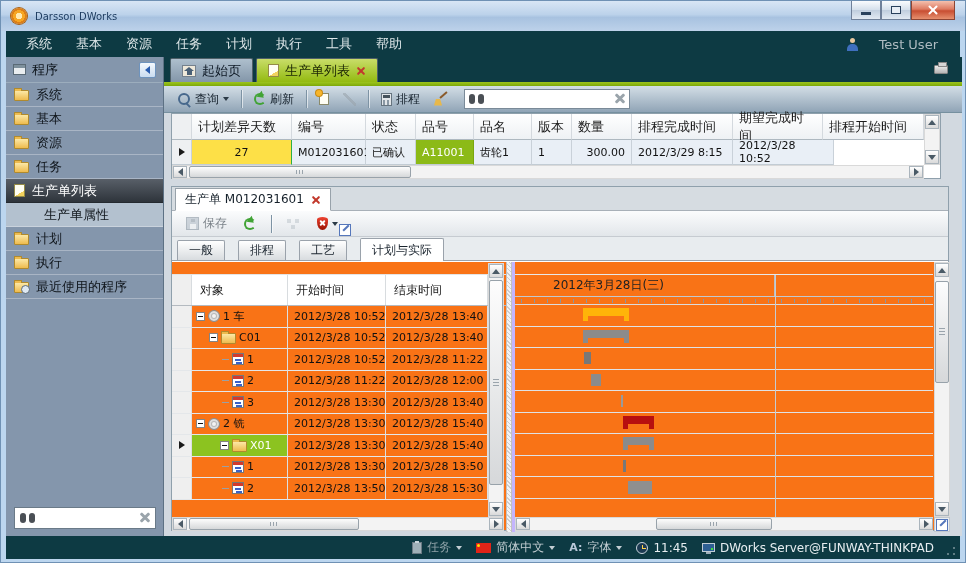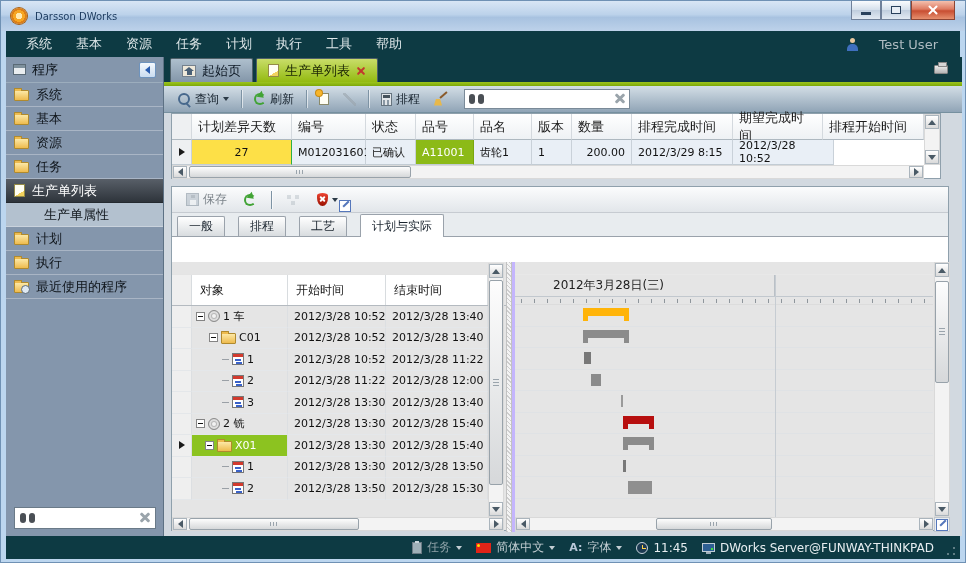--- a/index.html
+++ b/index.html
@@ -89,21 +89,21 @@
   
   .docpanel{position:absolute;left:7px;top:129px;width:778px;height:345px;background:#fff;border:1px solid #8fa0ac}
   .doc-tabs{height:24px;background:#d6dce1;border-bottom:1px solid #a8b0b8;display:flex;align-items:flex-end;padding-left:3px}
   .doc-tab{height:23px;margin-bottom:-1px;background:#fff;border:1px solid #98a2aa;border-bottom:1px solid #fff;display:flex;align-items:center;gap:7px;padding:0 9px;font-size:12px;color:#15202a}
   .doc-toolbar{height:26px;background:linear-gradient(#fbfcfd,#e2e6ea);border-bottom:1px solid #c6cbd1;display:flex;align-items:center;gap:5px;padding:0 8px;position:relative}
   .ext-slot{position:absolute;right:10px;top:6px}
   .subtabs{height:24px;background:#e8eceF;display:flex;align-items:flex-end;gap:13px;padding-left:5px;border-bottom:1px solid #9aa2ab}
   .subtab{height:20px;display:flex;align-items:center;padding:0 11px;font-size:12px;color:#1a242e;border:1px solid #9aa2ab;border-bottom:none;
     border-radius:2px 2px 0 0;background:linear-gradient(#ffffff,#d8dcdf)}
   .subtab.active{height:23px;background:#fff;margin-bottom:-1px}
-  .splitzone{position:absolute;left:0;top:75px;right:0;bottom:0;background:#e5e5e5}
+  .splitzone{position:absolute;left:0;top:75px;right:0;bottom:0;background:#f97316}
 
   
   .treepane{position:absolute;left:0;top:0;width:334px;height:270px}
   .tp-top{height:13px;border-bottom:1px solid #e4e4e4}
   .tp-head{display:flex;height:31px;border-bottom:1px solid #b4bac0}
   .t-hcell{flex:0 0 auto;display:flex;align-items:center;padding:0 8px;font-size:12px;color:#1a1a1a;border-right:1px solid #d8dcdf;background:#fff}
   .t-row{display:flex;height:21.5px}
   .t-cell{flex:0 0 auto;display:flex;align-items:center;gap:3px;padding:0 6px;font-size:11px;color:#111;border-right:1px solid #dcdfe2;border-bottom:1px solid #e4e7ea;overflow:hidden;white-space:nowrap}
   .t-selcell{background:#efefef;justify-content:center;padding:0}
   .t-obj.sel{background:#8cc320;color:#fff}
@@ -364,21 +364,21 @@
       <div class="g-row">
           <div class="g-dcell g-sel" style="width:20px">
             <span class="ind"></span>
           </div>
           <div class="g-dcell c-green" style="width:100px">27</div>
           <div class="g-dcell" style="width:74px">M012031601</div>
           <div class="g-dcell" style="width:50px">已确认</div>
           <div class="g-dcell c-olive" style="width:58px">A11001</div>
           <div class="g-dcell" style="width:58px">齿轮1</div>
           <div class="g-dcell" style="width:40px">1</div>
-          <div class="g-dcell" style="width:60px;justify-content:flex-end">200.00</div>
+          <div class="g-dcell" style="width:60px;justify-content:flex-end">300.00</div>
           <div class="g-dcell" style="width:101px">2012/3/29 8:15</div>
           <div class="g-dcell" style="width:101px">2012/3/28 10:52</div>
         </div>
       <div class="sb" style="left:0;top:51px;width:752px;height:14px">
         <div class="sb-btn" style="left:0;top:0;width:14px;height:12px">
             <span class="tri l"></span>
           </div>
         <div class="thumb h" style="left:16px;top:0;width:222px;height:12px"></div>
         <div class="sb-btn" style="right:0;top:0;width:14px;height:12px">
             <span class="tri r"></span>
@@ -388,20 +388,26 @@
         <div class="sb-btn" style="left:0;top:0;width:14px;height:14px">
             <span class="tri u"></span>
           </div>
         <div class="sb-btn" style="left:0;bottom:0;width:14px;height:14px">
             <span class="tri d"></span>
           </div>
       </div>
     </div>
 
     <div class="docpanel">
+      <div class="doc-tabs">
+        <div class="doc-tab">
+          <span>生产单  M012031601</span>
+          <span class="xmark red"></span>
+        </div>
+      </div>
       <div class="doc-toolbar">
         <div style="display:flex;align-items:center;gap:5px">
             <button class="tb-btn disabled">
               <span class="ic ic-save"></span>
               <span>保存</span>
             </button>
             <button class="tb-btn">
               <span class="ic ic-refresh"></span>
             </button>
             <span class="tb-sep"></span>
@@ -490,21 +496,21 @@
                   <span class="ic ic-gear"></span>
                   <span>2 铣</span>
                 </div>
                 <div class="t-cell" style="width:98px">2012/3/28 13:30</div>
                 <div class="t-cell" style="width:102px">2012/3/28 15:40</div>
               </div>
               <div class="t-row">
                 <div class="t-cell t-selcell" style="width:20px">
                   <span class="ind"></span>
                 </div>
-                <div class="t-cell t-obj sel" style="width:96px;padding-left:13px">
+                <div class="t-cell t-obj sel" style="width:96px;padding-left:28px">
                   <span class="tree-exp"></span>
                   <span class="ic ic-folder"></span>
                   <span>X01</span>
                 </div>
                 <div class="t-cell" style="width:98px">2012/3/28 13:30</div>
                 <div class="t-cell" style="width:102px">2012/3/28 15:40</div>
               </div>
               <div class="t-row">
                 <div class="t-cell t-selcell" style="width:20px"></div>
                 <div class="t-cell t-obj" style="width:96px;padding-left:30px">

